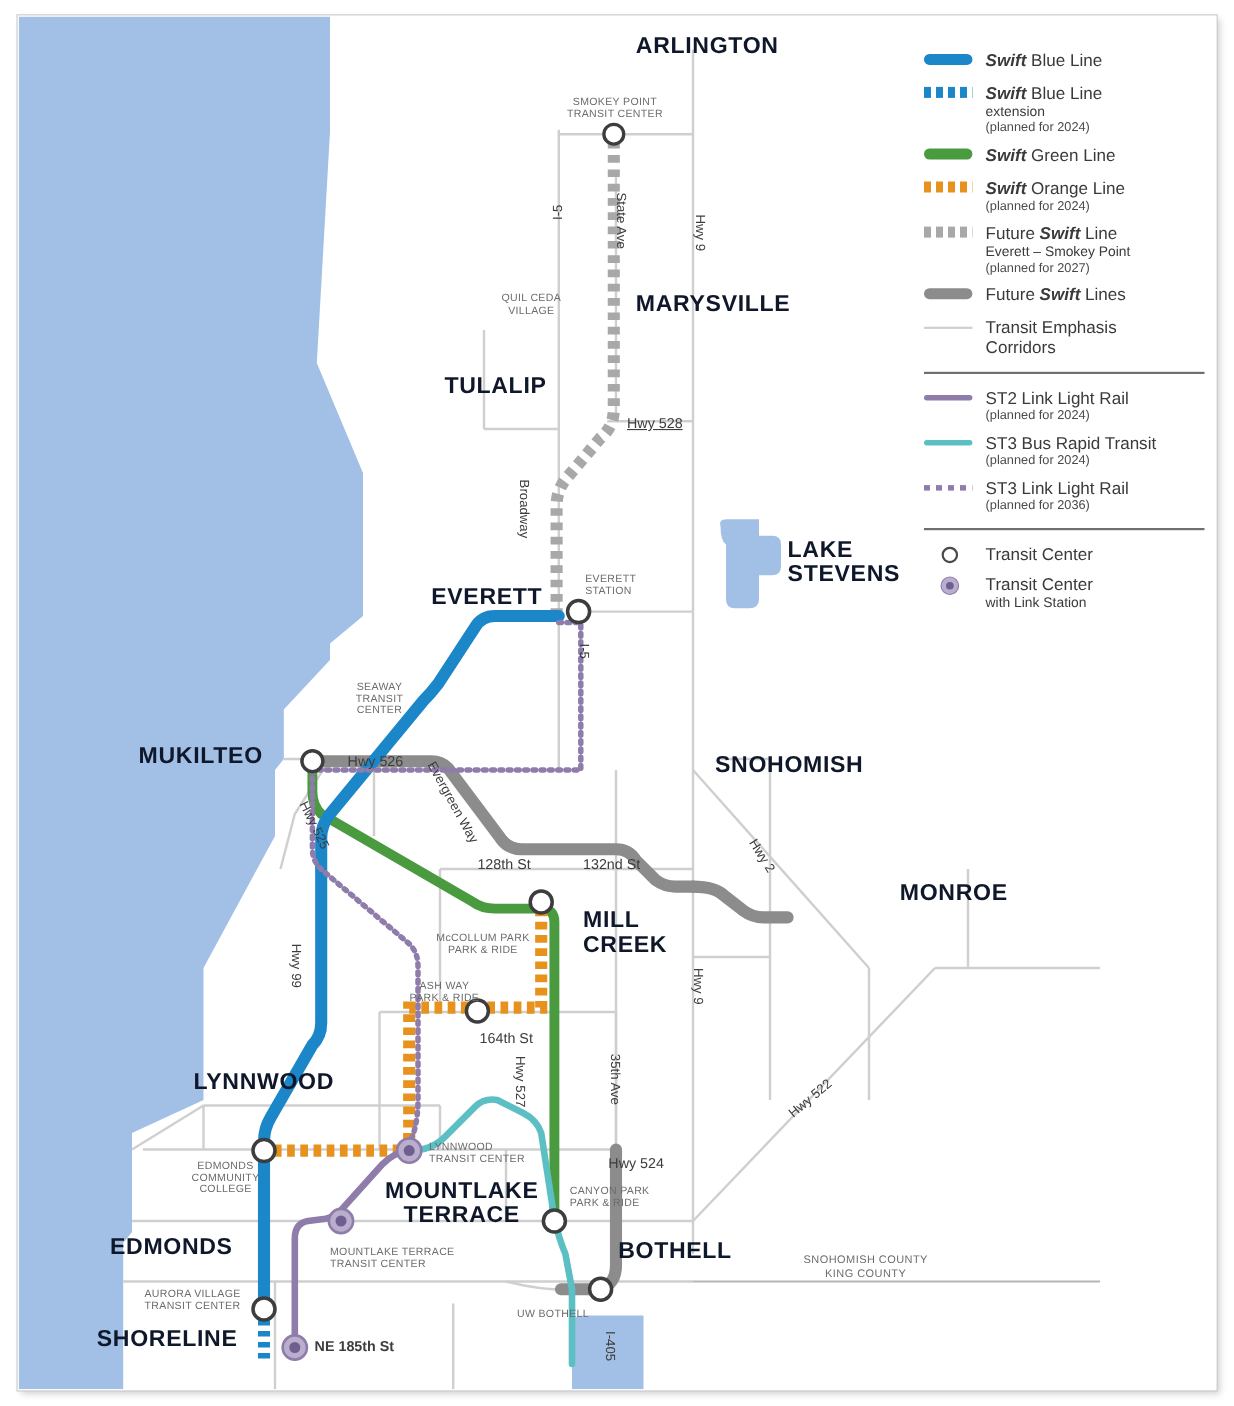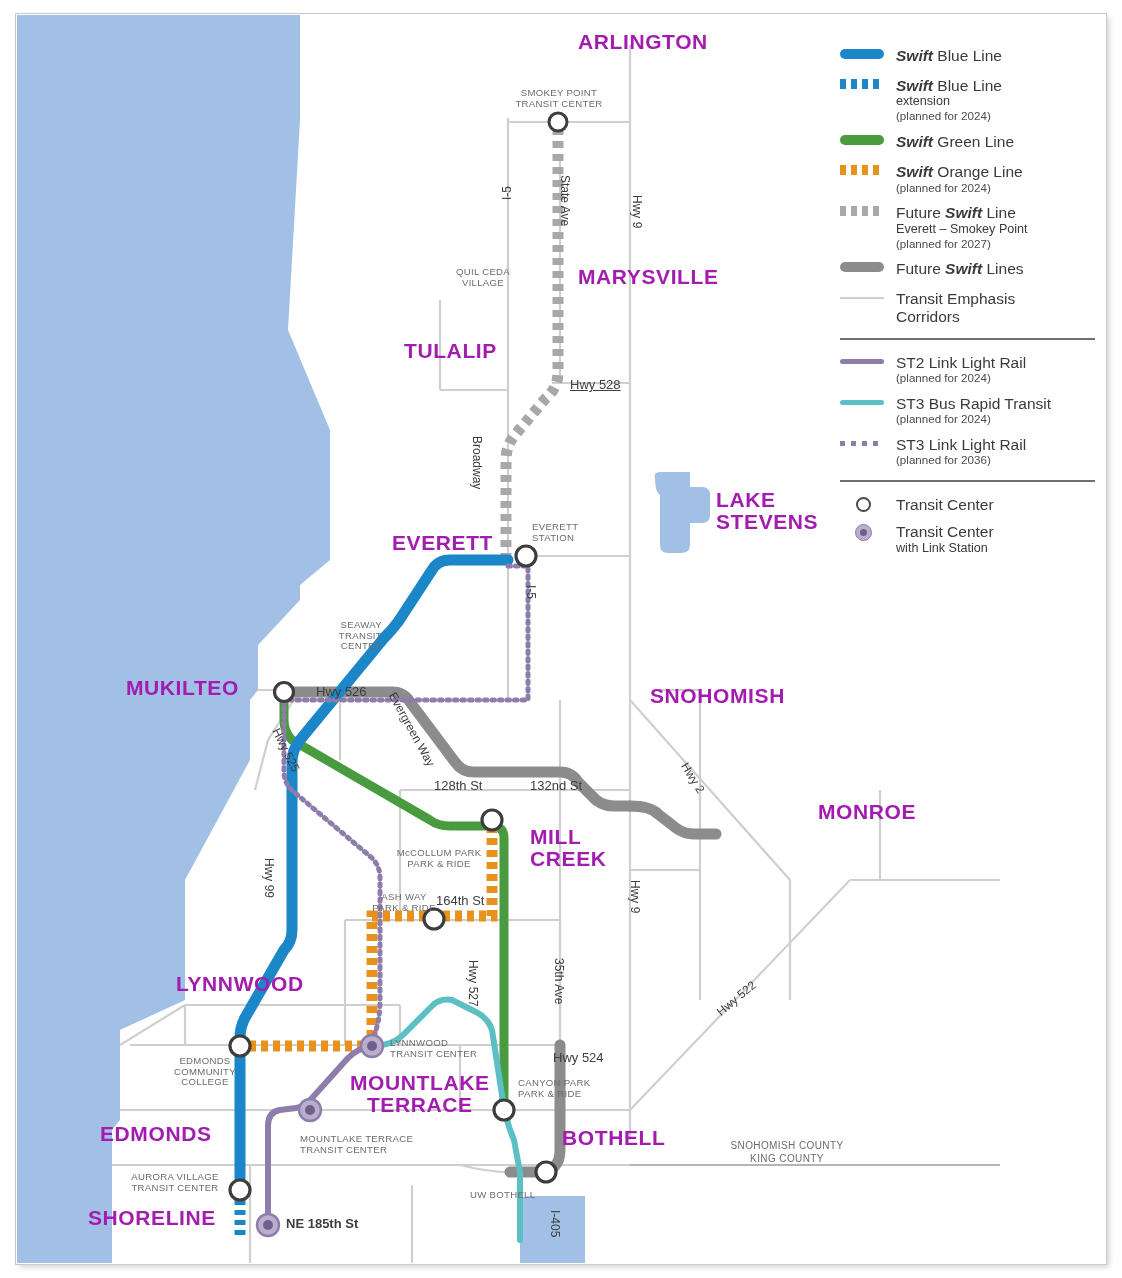--- a/index.html
+++ b/index.html
@@ -25,21 +25,21 @@
   .swatch-dots{height:5px;width:44px;display:block;margin-top:3px;}
   .lg-rule{height:2px;background:#6f6f6f;width:255px;margin:13px 0 13px 0;}
   .lg-icon-row{display:flex;align-items:flex-start;margin-bottom:9px;}
   .lg-icon{width:46px;min-width:46px;display:flex;justify-content:center;padding-top:2px;margin-right:10px;}
   .tc-plain{width:15px;height:15px;border-radius:50%;border:2.4px solid #4a4a4a;background:#fff;box-sizing:border-box;}
   .tc-link{width:17px;height:17px;border-radius:50%;background:#b9aecb;border:1.6px solid #8e7cab;
            box-sizing:border-box;display:flex;align-items:center;justify-content:center;}
   .tc-link i{width:7px;height:7px;border-radius:50%;background:#6f5f91;display:block;}
 
   
-  .city{position:absolute;font-weight:bold;color:#a21caf;letter-spacing:0.6px;white-space:nowrap;}
+  .city{position:absolute;font-weight:bold;color:#0f172a;letter-spacing:0.6px;white-space:nowrap;}
   .city.big{font-size:21px;}
   .poi{position:absolute;font-size:9.6px;color:#6c6c6c;letter-spacing:0.3px;line-height:1.12;
        text-align:center;white-space:nowrap;font-weight:normal;}
   .road{position:absolute;font-size:13px;color:#3d3d3d;white-space:nowrap;}
   .road.sm{font-size:12px;}
   .cnty{position:absolute;font-size:10px;color:#6c6c6c;letter-spacing:0.4px;text-align:center;line-height:1.25;}
 </style>
 </head>
 <body>
 
@@ -248,21 +248,21 @@
   <div class="city big" style="left:100px;top:1122px;">EDMONDS</div>
   <div class="city big" style="left:562px;top:1126px;">BOTHELL</div>
   <div class="city big" style="left:88px;top:1206px;">SHORELINE</div>
 
   <div class="poi" style="left:497px;top:88px;width:124px;white-space:pre;">SMOKEY POINT
 TRANSIT CENTER</div>
   <div class="poi" style="left:438px;top:267px;width:90px;white-space:pre;">QUIL CEDA
 VILLAGE</div>
   <div class="poi" style="left:532px;top:522px;width:80px;white-space:pre;text-align:left;">EVERETT
 STATION</div>
-  <div class="poi" style="left:308px;top:620px;width:74px;white-space:pre;text-align:right;">SEAWAY
+  <div class="poi" style="left:308px;top:620px;width:74px;white-space:pre;text-align:center;">SEAWAY
 TRANSIT
 CENTER</div>
   <div class="poi" style="left:374px;top:848px;width:130px;white-space:pre;">McCOLLUM PARK
 PARK &amp; RIDE</div>
   <div class="poi" style="left:354px;top:892px;width:100px;white-space:pre;">ASH WAY
 PARK &amp; RIDE</div>
   <div class="poi" style="left:152px;top:1056px;width:106px;white-space:pre;">EDMONDS
 COMMUNITY
 COLLEGE</div>
   <div class="poi" style="left:390px;top:1038px;width:112px;white-space:pre;text-align:left;">LYNNWOOD
@@ -282,21 +282,21 @@
   <div class="road" style="left:570px;top:377px;text-decoration:underline;">Hwy 528</div>
   <div class="road sm" style="left:484px;top:436px;transform:rotate(90deg);transform-origin:left top;">Broadway</div>
   <div class="road sm" style="left:538px;top:585px;transform:rotate(90deg);transform-origin:left top;">I-5</div>
   <div class="road" style="left:316px;top:684px;">Hwy 526</div>
   <div class="road sm" style="left:282px;top:726px;transform:rotate(64deg);transform-origin:left top;">Hwy 525</div>
   <div class="road sm" style="left:398px;top:690px;transform:rotate(61deg);transform-origin:left top;">Evergreen Way</div>
   <div class="road" style="left:434px;top:778px;">128th St</div>
   <div class="road" style="left:530px;top:778px;">132nd St</div>
   <div class="road sm" style="left:690px;top:760px;transform:rotate(58deg);transform-origin:left top;">Hwy 2</div>
   <div class="road sm" style="left:276px;top:858px;transform:rotate(90deg);transform-origin:left top;">Hwy 99</div>
-  <div class="road" style="left:436px;top:893px;">164th St</div>
+  <div class="road" style="left:436px;top:936px;">164th St</div>
   <div class="road sm" style="left:480px;top:960px;transform:rotate(90deg);transform-origin:left top;">Hwy 527</div>
   <div class="road sm" style="left:566px;top:958px;transform:rotate(90deg);transform-origin:left top;">35th Ave</div>
   <div class="road sm" style="left:642px;top:880px;transform:rotate(90deg);transform-origin:left top;">Hwy 9</div>
   <div class="road" style="left:534px;top:1050px;margin-left:19px;">Hwy 524</div>
   <div class="road sm" style="left:714px;top:1008px;transform:rotate(-40deg);transform-origin:left top;">Hwy 522</div>
   <div class="road sm" style="left:562px;top:1210px;transform:rotate(90deg);transform-origin:left top;">I-405</div>
 
   <div class="cnty" style="left:672px;top:1140px;width:230px;white-space:pre;">SNOHOMISH COUNTY
 KING COUNTY</div>
 

